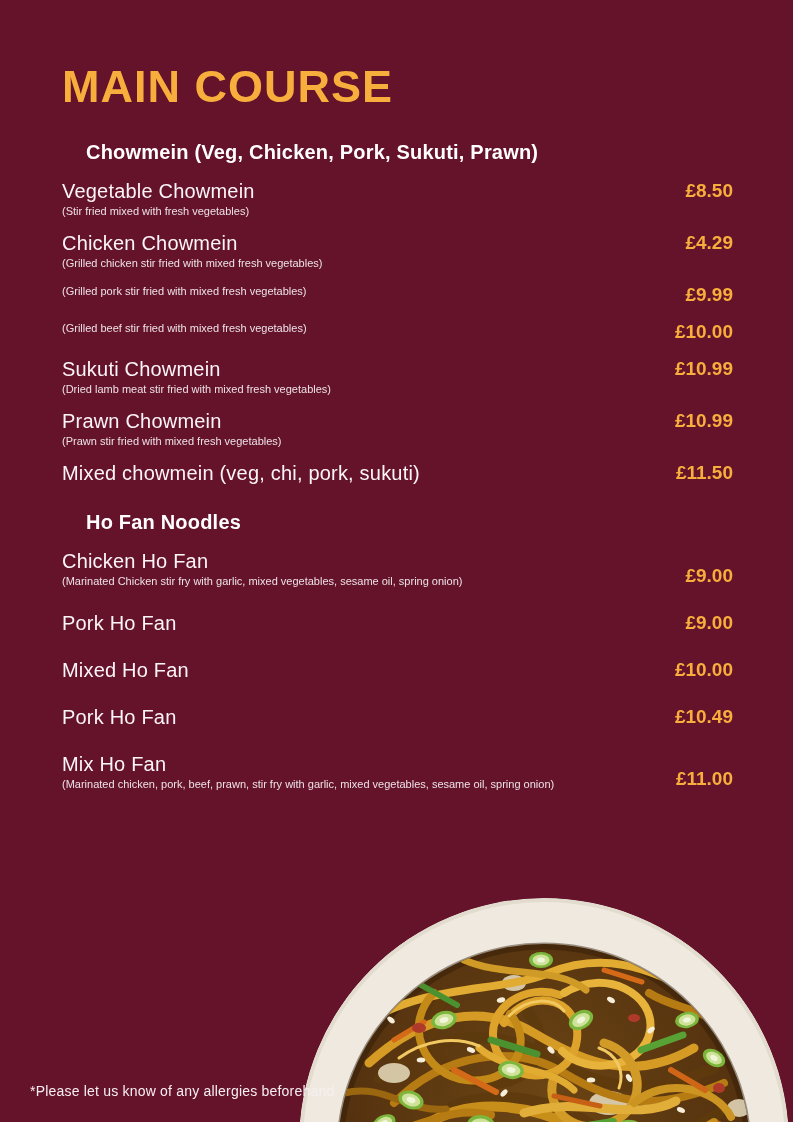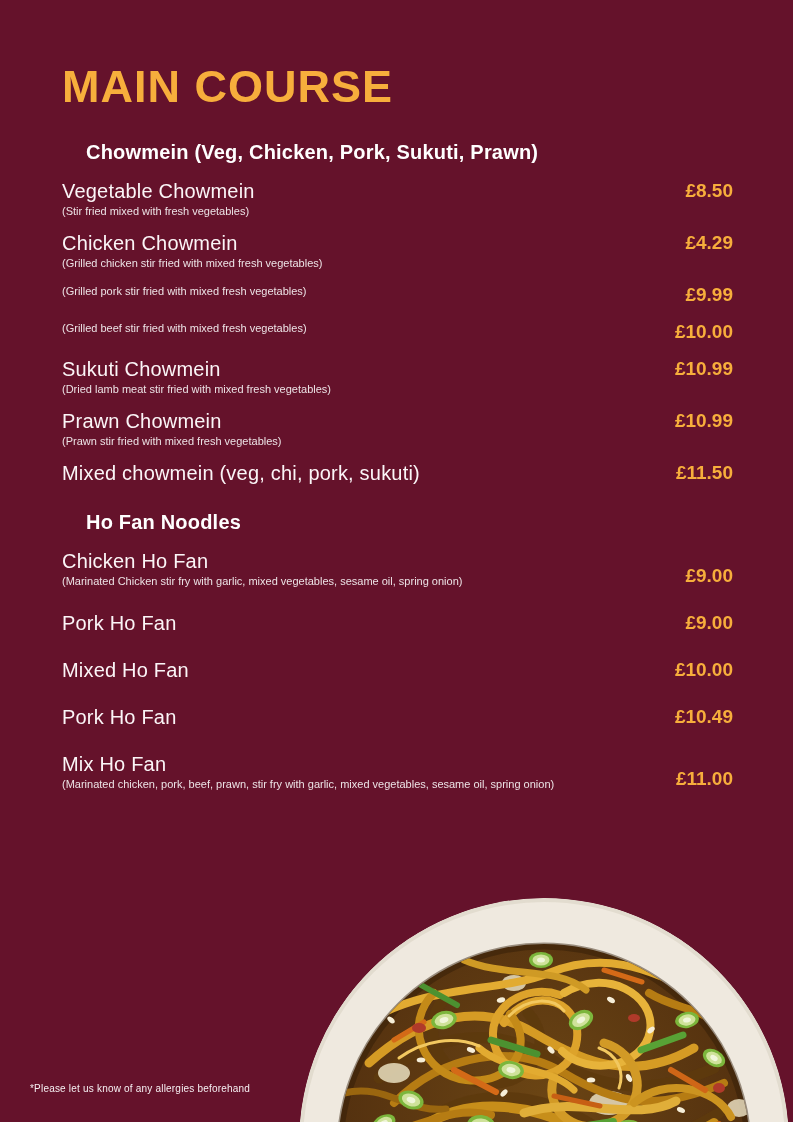--- a/index.html
+++ b/index.html
@@ -55,21 +55,21 @@
     font-weight: 700;
     white-space: nowrap;
     margin-left: 16px;
     line-height: 24px;
   }
   .footnote {
     position: absolute;
     left: 30px;
     top: 1083px;
     color: #f6eff2;
-    font-size: 10px;
+    font-size: 14px;
     letter-spacing: .2px;
     z-index: 3;
   }
   .bowl {
     position: absolute;
     left: 299px;
     top: 898px;
     width: 490px;
     height: 490px;
     z-index: 1;

